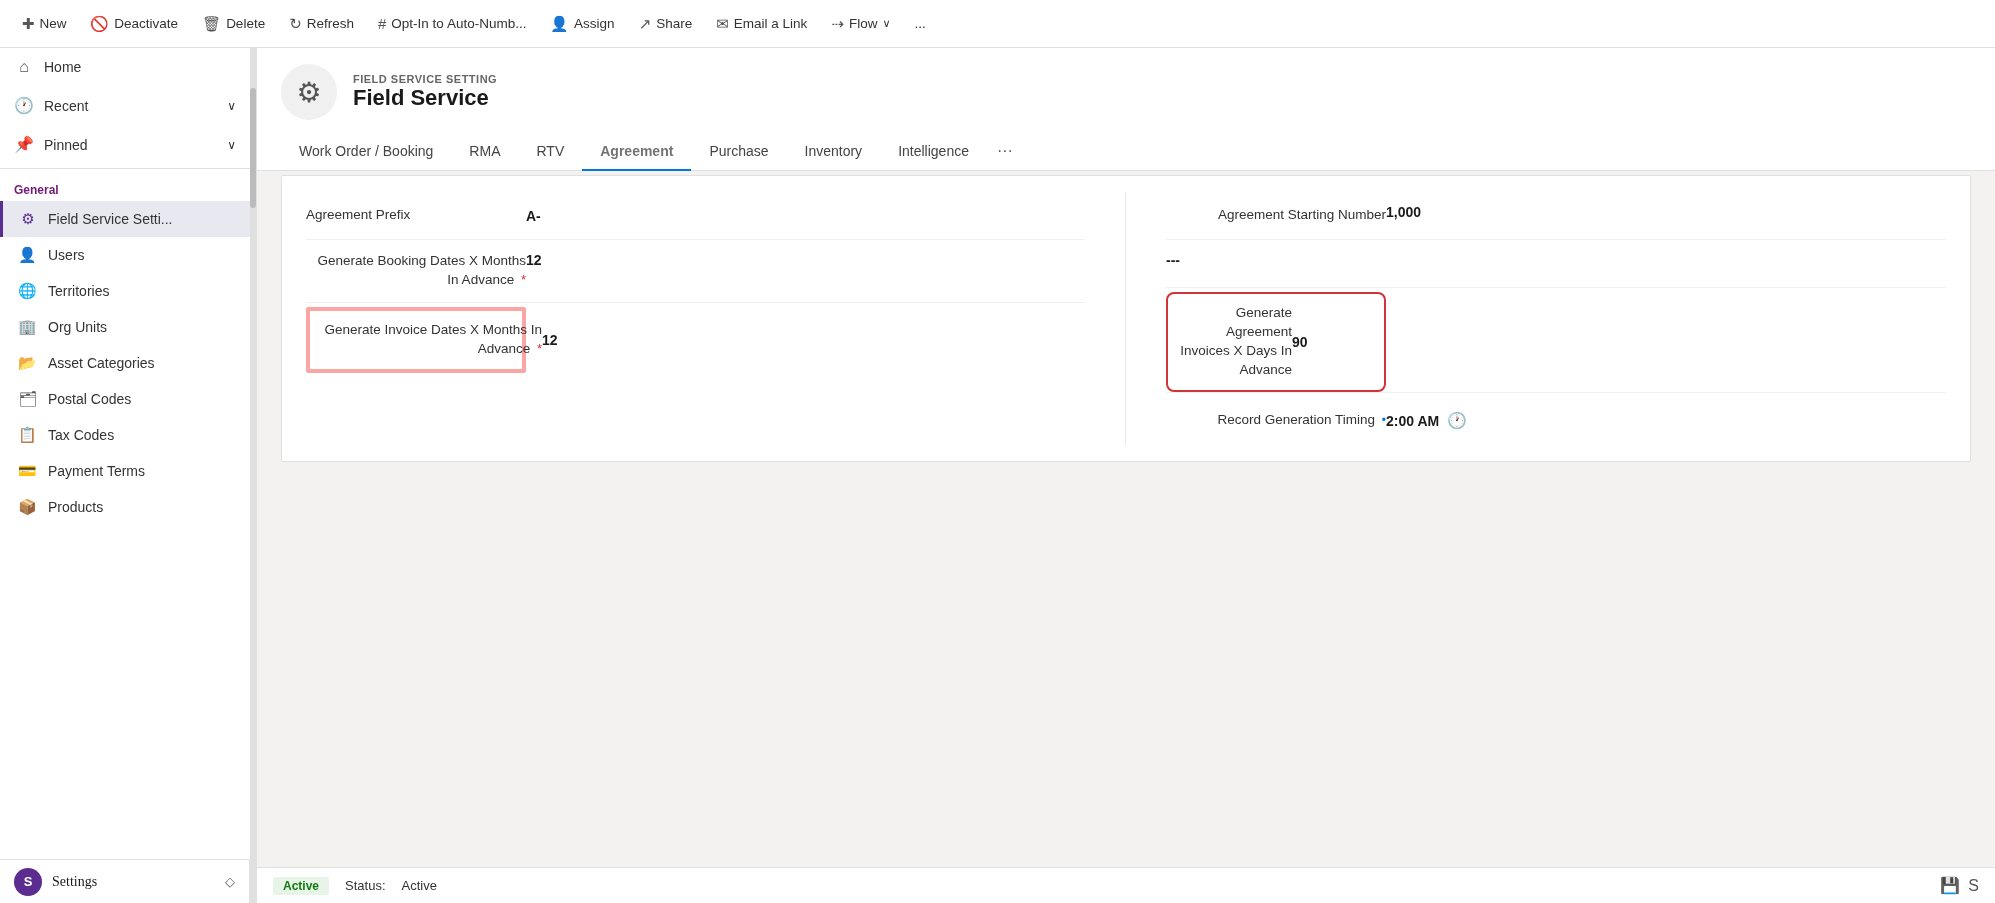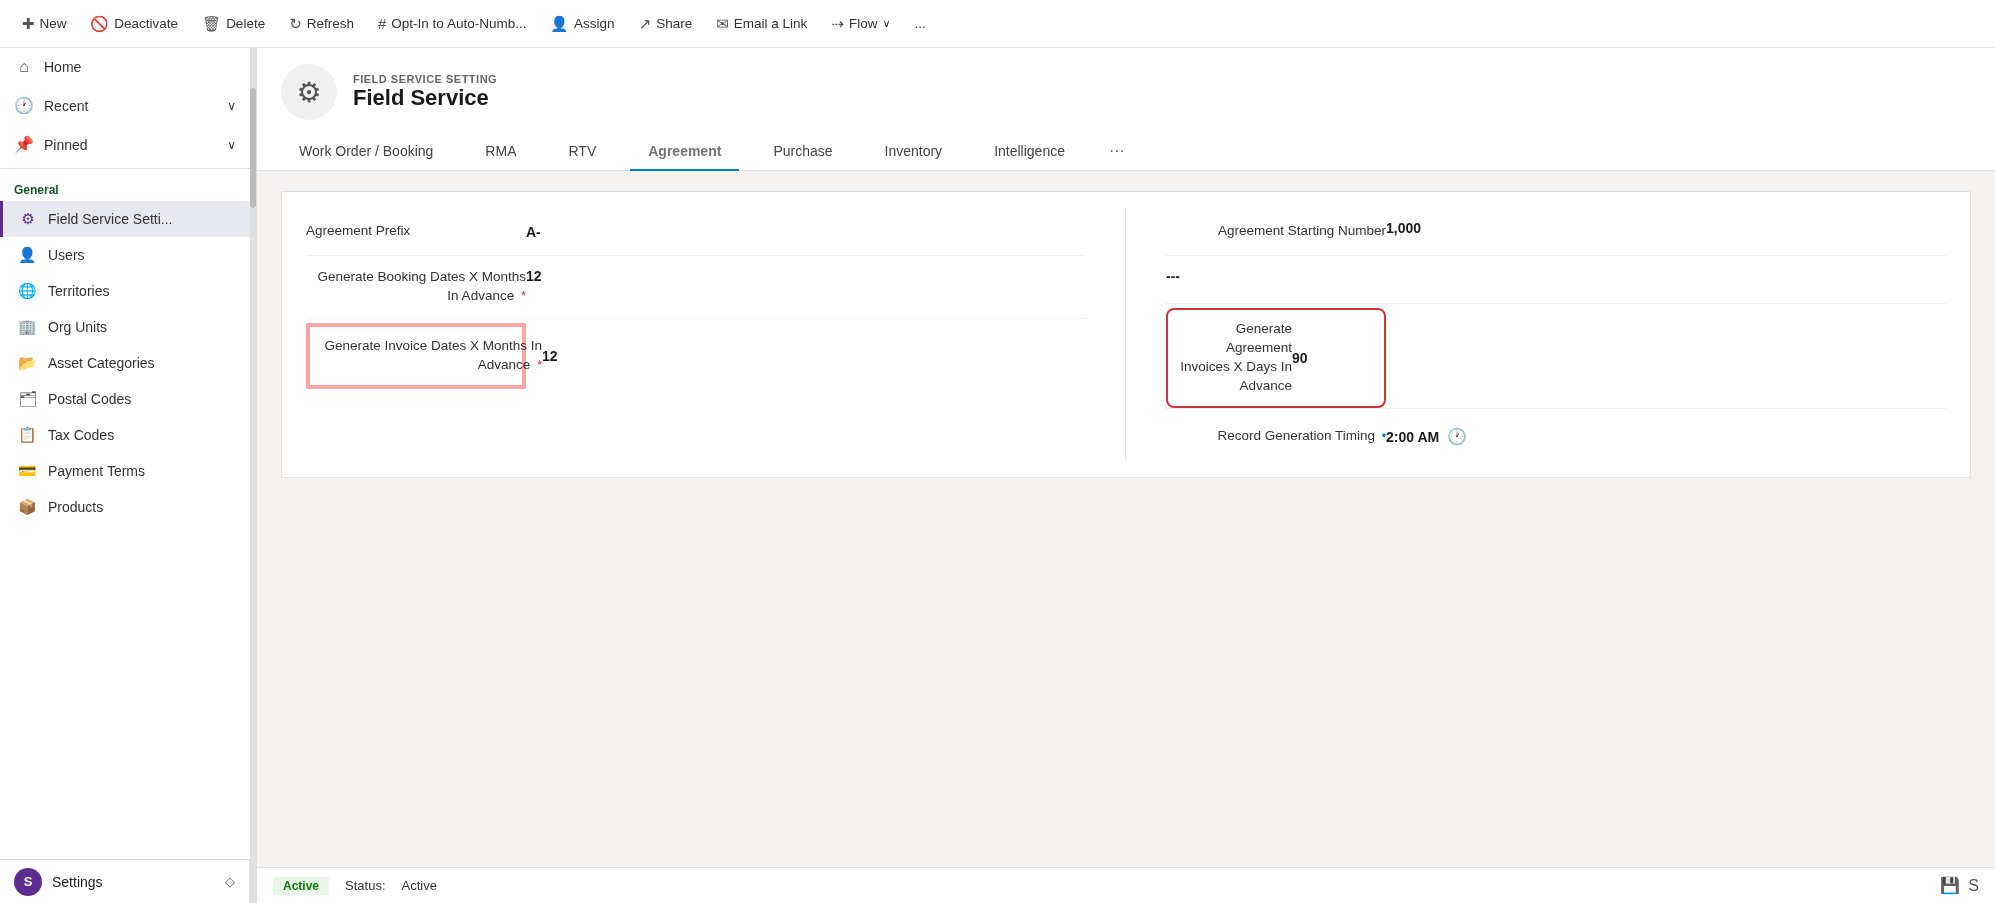--- a/index.html
+++ b/index.html
@@ -56,21 +56,21 @@
       cursor: pointer;
       color: #333;
       font-size: 14px;
     }
     .sidebar-nav-item .nav-icon { font-size: 16px; color: #555; width: 20px; text-align: center; }
     .sidebar-nav-item .chevron { margin-left: auto; font-size: 12px; }
     .sidebar-section-label {
       padding: 10px 14px 4px 14px;
       font-size: 12px;
       font-weight: 600;
-      color: #14532d;
+      color: #701a75;
       text-transform: none;
     }
     .sidebar-sub-item {
       display: flex;
       align-items: center;
       gap: 10px;
       padding: 9px 14px 9px 18px;
       cursor: pointer;
       color: #333;
       font-size: 14px;
@@ -128,21 +128,21 @@
     .header-title {
       font-size: 22px;
       font-weight: 600;
       color: #1a1a1a;
     }
 
     
     .tab-nav {
       display: flex;
       align-items: center;
-      gap: 16px;
+      gap: 0;
     }
     .tab-item {
       padding: 10px 18px;
       font-size: 14px;
       color: #444;
       cursor: pointer;
       border-bottom: 2px solid transparent;
       margin-bottom: -1px;
       white-space: nowrap;
     }
@@ -150,21 +150,21 @@
       color: #737373;
       border-bottom: 2px solid #0078d4;
       font-weight: 700;
     }
     .tab-more { padding: 10px 10px; cursor: pointer; color: #555; font-size: 16px; }
 
     
     .main-content {
       flex: 1;
       overflow-y: auto;
-      padding: 20px 24px;
+      padding: 4px 24px;
     }
 
     .form-card {
       background: #fff;
       border: 1px solid #e0e0e0;
       border-radius: 2px;
       padding: 16px 24px;
     }
 
     .form-grid {
@@ -477,15 +477,15 @@
         <span style="font-size:16px; cursor:pointer; color:#555;">💾</span>
         <span style="font-size:16px; cursor:pointer; color:#555;">S</span>
       </div>
     </div>
 
   </div>
 </div>
 
 <div style="background:#fff; border-top:1px solid #e0e0e0; height:44px; display:flex; align-items:center; padding:0 14px; gap:10px; position:fixed; bottom:0; left:0; width:250px; border-right:1px solid #e0e0e0;">
   <div style="width:28px; height:28px; border-radius:50%; background:#5c2d91; display:flex; align-items:center; justify-content:center; color:#fff; font-size:13px; font-weight:700;">S</div>
-  <span style="font-size:14px; font-weight:500; color:#1a1a1a;">Settings</span>
+  <span style="font-size:14px; font-weight:500; color:#1a1a1a;font-family:Liberation Serif, serif;">Settings</span>
   <span style="margin-left:auto; font-size:13px; color:#555; cursor:pointer;">◇</span>
 </div>
 
 </body></html>

